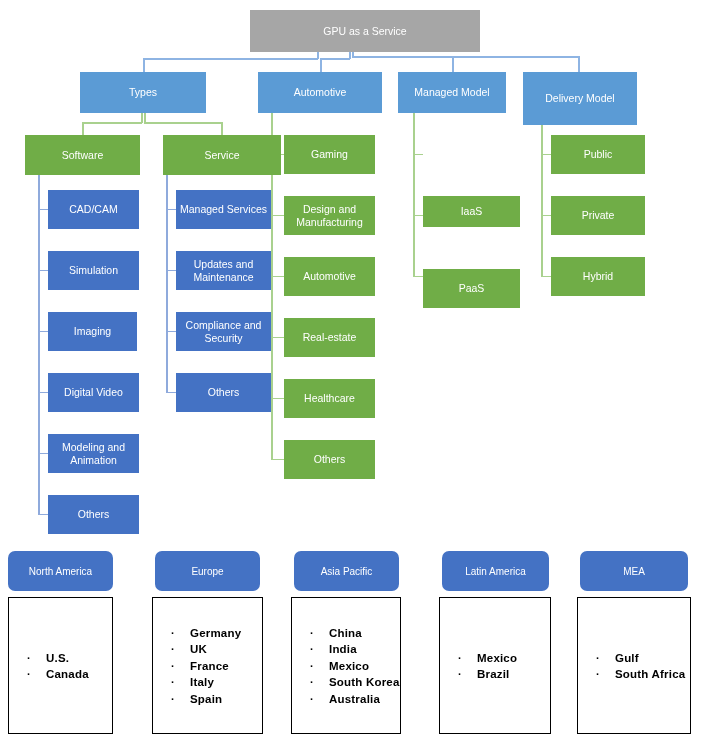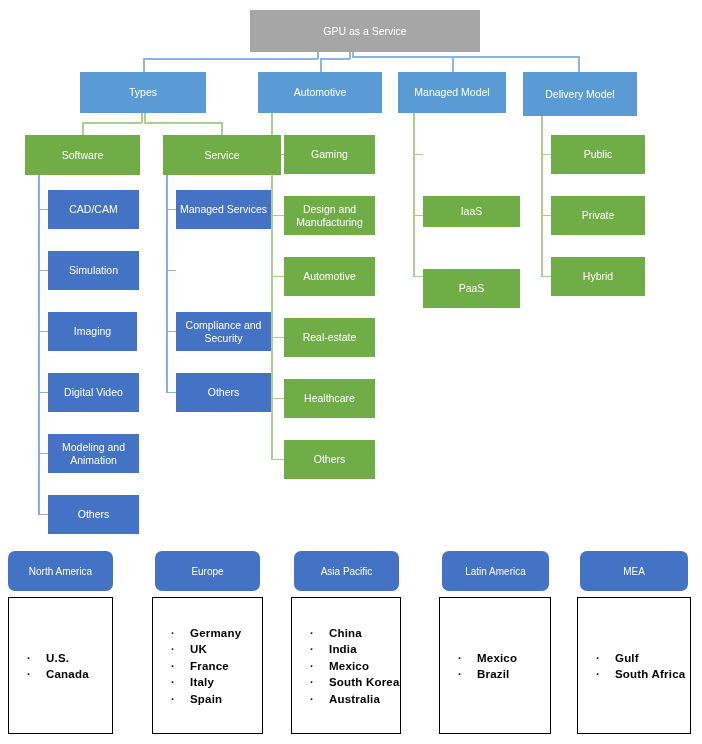--- a/index.html
+++ b/index.html
@@ -106,21 +106,21 @@
   .conn-navy { background: #8faadc; }
 </style>
 </head>
 <body>
 
 <div id="canvas">
     <div class="box box-root" style="left: 250px; top: 10px; width: 230px; height: 42px;">GPU as a Service</div>
     <div class="box box-l1" style="left: 80px; top: 72px; width: 126px; height: 41px;">Types</div>
     <div class="box box-l1" style="left: 258px; top: 72px; width: 124px; height: 41px;">Automotive</div>
     <div class="box box-l1" style="left: 398px; top: 72px; width: 108px; height: 41px;">Managed Model</div>
-    <div class="box box-l1" style="left: 523px; top: 72px; width: 114px; height: 44px;">Delivery Model</div>
+    <div class="box box-l1" style="left: 523px; top: 72px; width: 114px; height: 53px;">Delivery Model</div>
     <div class="conn conn-blue" style="left: 143px; top: 58px; width: 175px; height: 1.7px;"></div>
     <div class="conn conn-blue" style="left: 143px; top: 58px; width: 1.7px; height: 14px;"></div>
     <div class="conn conn-blue" style="left: 317px; top: 52px; width: 1.7px; height: 7px;"></div>
     <div class="conn conn-blue" style="left: 320px; top: 58px; width: 30px; height: 1.7px;"></div>
     <div class="conn conn-blue" style="left: 320px; top: 58px; width: 1.7px; height: 14px;"></div>
     <div class="conn conn-blue" style="left: 349px; top: 52px; width: 1.7px; height: 7px;"></div>
     <div class="conn conn-blue" style="left: 352px; top: 56px; width: 228px; height: 1.7px;"></div>
     <div class="conn conn-blue" style="left: 352px; top: 52px; width: 1.7px; height: 6px;"></div>
     <div class="conn conn-blue" style="left: 452px; top: 56px; width: 1.7px; height: 16px;"></div>
     <div class="conn conn-blue" style="left: 578px; top: 56px; width: 1.7px; height: 16px;"></div>
@@ -142,20 +142,21 @@
     <div class="conn conn-navy" style="left: 38px; top: 391.65px; width: 10px; height: 1.7px;"></div>
     <div class="box box-l3" style="left: 48px; top: 373px; width: 91px; height: 39px;">Digital Video</div>
     <div class="conn conn-navy" style="left: 38px; top: 452.65px; width: 10px; height: 1.7px;"></div>
     <div class="box box-l3" style="left: 48px; top: 434px; width: 91px; height: 39px;">Modeling and Animation</div>
     <div class="conn conn-navy" style="left: 38px; top: 513.65px; width: 10px; height: 1.7px;"></div>
     <div class="box box-l3" style="left: 48px; top: 495px; width: 91px; height: 39px;">Others</div>
     <div class="conn conn-navy" style="left: 166px; top: 175px; width: 1.7px; height: 217.5px;"></div>
     <div class="conn conn-navy" style="left: 166px; top: 208.65px; width: 10px; height: 1.7px;"></div>
     <div class="box box-l3" style="left: 176px; top: 190px; width: 95px; height: 39px;">Managed Services</div>
     <div class="conn conn-navy" style="left: 166px; top: 269.65px; width: 10px; height: 1.7px;"></div>
+    <div class="box box-l3" style="left: 176px; top: 251px; width: 95px; height: 39px;">Updates and Maintenance</div>
     <div class="conn conn-navy" style="left: 166px; top: 330.65px; width: 10px; height: 1.7px;"></div>
     <div class="box box-l3" style="left: 176px; top: 312px; width: 95px; height: 39px;">Compliance and Security</div>
     <div class="conn conn-navy" style="left: 166px; top: 391.65px; width: 10px; height: 1.7px;"></div>
     <div class="box box-l3" style="left: 176px; top: 373px; width: 95px; height: 39px;">Others</div>
     <div class="conn conn-green" style="left: 271px; top: 113px; width: 1.7px; height: 346.5px;"></div>
     <div class="conn conn-green" style="left: 271px; top: 153.65px; width: 13px; height: 1.7px;"></div>
     <div class="box box-l2" style="left: 284px; top: 135px; width: 91px; height: 39px;">Gaming</div>
     <div class="conn conn-green" style="left: 271px; top: 214.65px; width: 13px; height: 1.7px;"></div>
     <div class="box box-l2" style="left: 284px; top: 196px; width: 91px; height: 39px;">Design and Manufacturing</div>
     <div class="conn conn-green" style="left: 271px; top: 275.65px; width: 13px; height: 1.7px;"></div>

